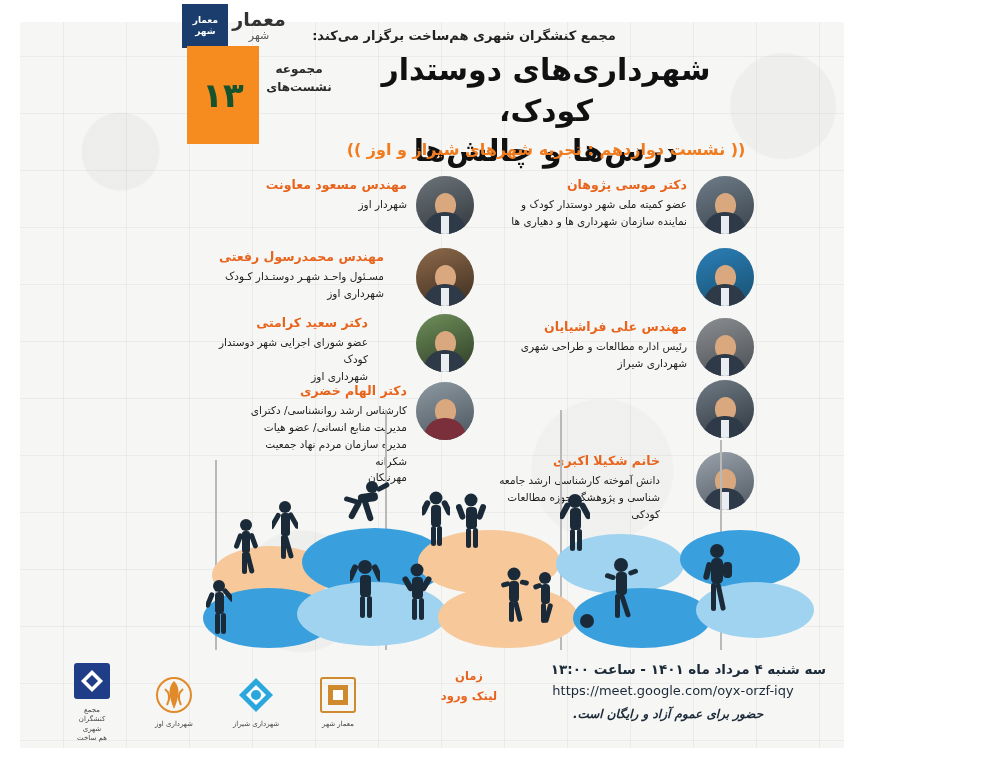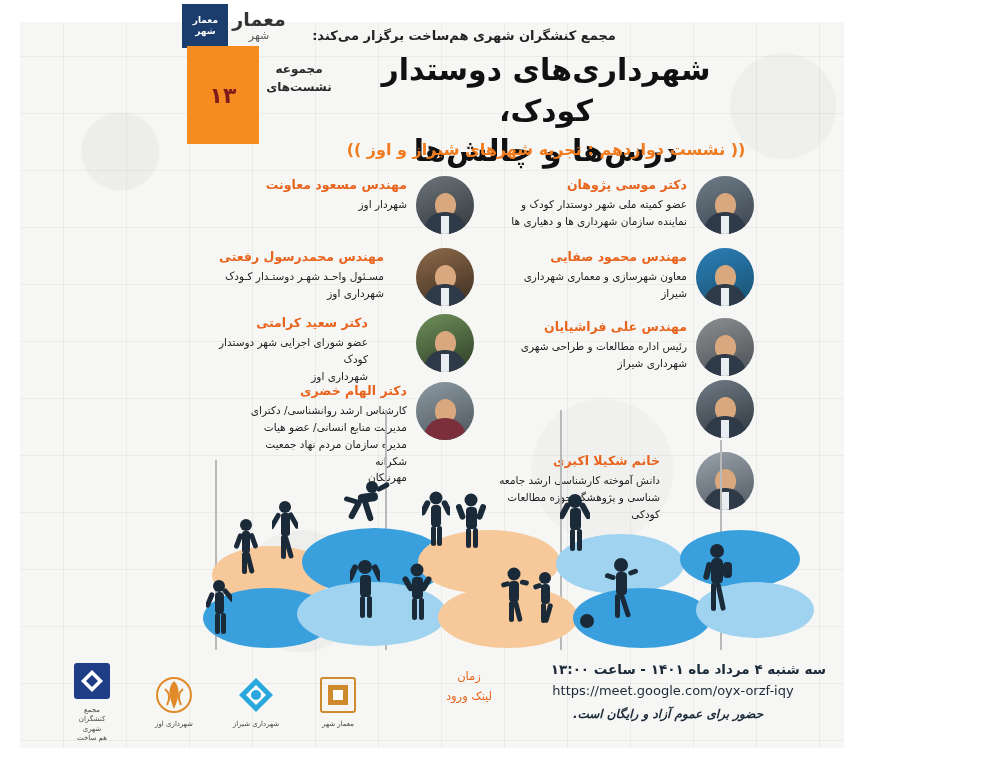--- a/index.html
+++ b/index.html
@@ -104,22 +104,22 @@
     right: 745px;
     top: 46px;
     width: 72px;
     height: 98px;
     background: #f68b1f;
     display: flex;
     align-items: center;
     justify-content: center;
   }
   .orange-box .num {
-    color: #7f1d1d;
-    font-size: 22px;
+    color: #14532d;
+    font-size: 34px;
     font-weight: bold;
   }
   .series-label {
     position: absolute;
     right: 672px;
     top: 60px;
     width: 66px;
     text-align: center;
     color: #2a2a2a;
     font-size: 12px;
@@ -280,21 +280,21 @@
     color: #1b2a38;
     font-style: italic;
   }
   .footer-entry-label {
     position: absolute;
     right: 346px;
     top: 12px;
     width: 58px;
     text-align: center;
     font-size: 11.5px;
-    font-weight: normal;
+    font-weight: bold;
     color: #e8641c;
     line-height: 1.7;
     margin-left: 20px;
   }
   .sponsors {
     position: absolute;
     left: 40px;
     top: 6px;
     width: 430px;
     height: 80px;
@@ -371,24 +371,20 @@
 نماینده سازمان شهرداری ها و دهیاری ها</div>
     </div>
   </div>
 
   <div class="person right" style="right:250px; top:248px;">
     <div class="avatar">
       <div class="bgph" style="background:linear-gradient(160deg,#2c7fb8,#17506f);"></div>
       <div class="head"></div>
       <div class="body"></div>
       <div class="collar"></div>
-    </div>
-    <div class="ptext">
-      <div class="pname">مهندس محمود صفایی</div>
-      <div class="prole" style="white-space:pre-line;">معاون شهرسازی و معماری شهرداری شیراز</div>
     </div>
   </div>
 
   <div class="person right" style="right:250px; top:318px;">
     <div class="avatar">
       <div class="bgph" style="background:linear-gradient(160deg,#8c8f92,#4b4e52);"></div>
       <div class="head"></div>
       <div class="body"></div>
       <div class="collar"></div>
     </div>

